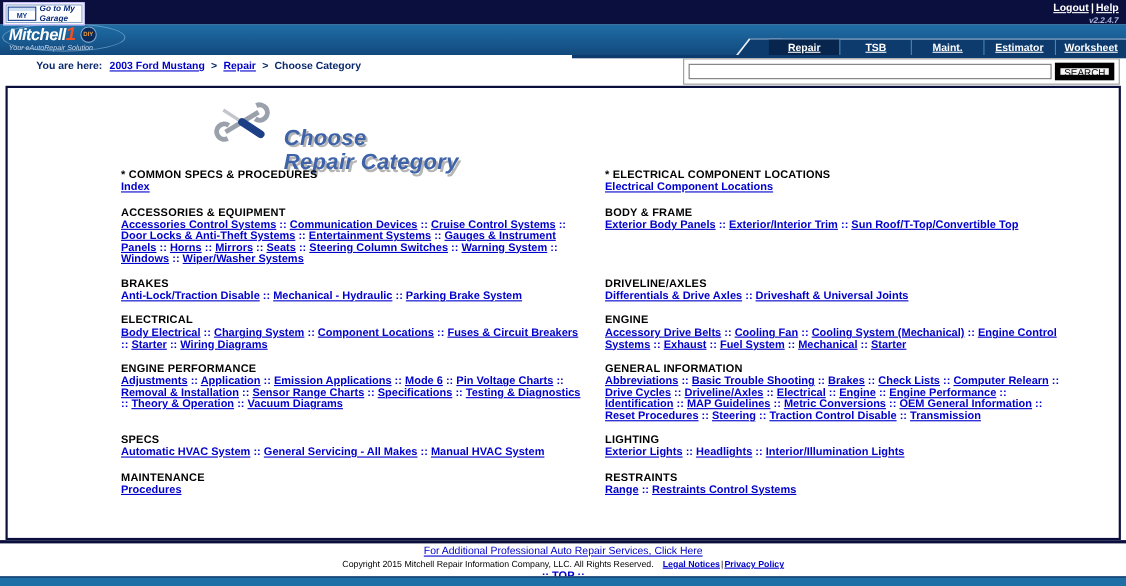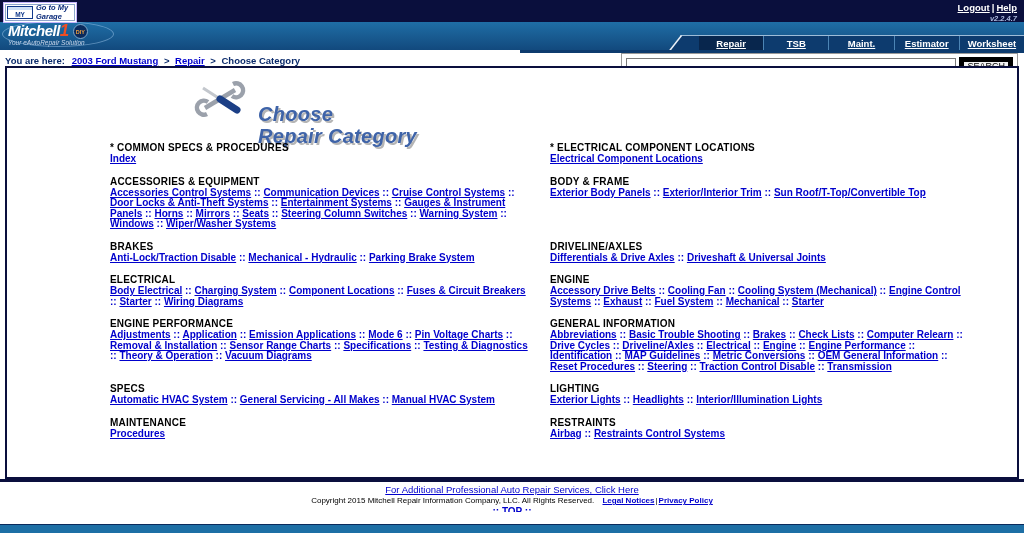--- a/index.html
+++ b/index.html
@@ -51,21 +51,21 @@
   .tabstrip {
     position:absolute; right:0; bottom:0; width:325px; height:15px;
     display:flex; background:#0d3b6e; border-top:1px solid #9dbcd8;
   }
   .tab { flex:1; display:flex; align-items:center; justify-content:center; border-left:1px solid #4c85b5; }
   .tab:first-child { border-left:none; }
   .tab a { color:#fff; font-size:9.5px; font-weight:bold; text-decoration:underline; white-space:nowrap; }
   .tab.active { background:#08264d; }
 
   
-  .utility-row { height:16px; position:relative; background:#fff; }
+  .utility-row { height:28px; position:relative; background:#fff;margin-left:28px; }
   .tab-substrip { position:absolute; right:0; top:0; width:504px; height:3px; background:#0d3b6e; }
   .breadcrumb { position:absolute; left:5px; top:5px; font-size:9.5px; font-weight:bold; color:#0a2a6b; }
   .breadcrumb a { color:#0000cc; text-decoration:underline; }
   .breadcrumb .bc-sep { margin:0 3px; }
   .search-wrap {
     position:absolute; right:6px; top:3px; border:1px solid #999; background:#fff;
     padding:3px 4px; display:flex; gap:3px; align-items:center;
   }
   .search-input { width:330px; height:14px; border:1px solid #7a7a7a; font-size:10px; padding:0 2px; font-family:inherit; }
   .search-btn {
@@ -229,21 +229,21 @@
       <div class="cat-section">
         <div class="cat-heading">LIGHTING</div>
         <div class="cat-links"><a>Exterior Lights</a><span class="cat-sep"> :: </span><a>Headlights</a><span class="cat-sep"> :: </span><a>Interior/Illumination Lights</a></div>
       </div>
       <div class="cat-section">
         <div class="cat-heading">MAINTENANCE</div>
         <div class="cat-links"><a>Procedures</a></div>
       </div>
       <div class="cat-section">
         <div class="cat-heading">RESTRAINTS</div>
-        <div class="cat-links"><a>Airbag</a><span class="cat-sep"> :: </span><a>Restraints Control Systems</a></div>
+        <div class="cat-links"><a>Range</a><span class="cat-sep"> :: </span><a>Restraints Control Systems</a></div>
       </div>
       <div class="cat-section"></div>
     </div>
 </div>
 
 <div class="footer-bar1"></div>
 <div class="footer">
   <div class="footer-link-line">
     <a>For Additional Professional Auto Repair Services, Click Here</a>
   </div>

